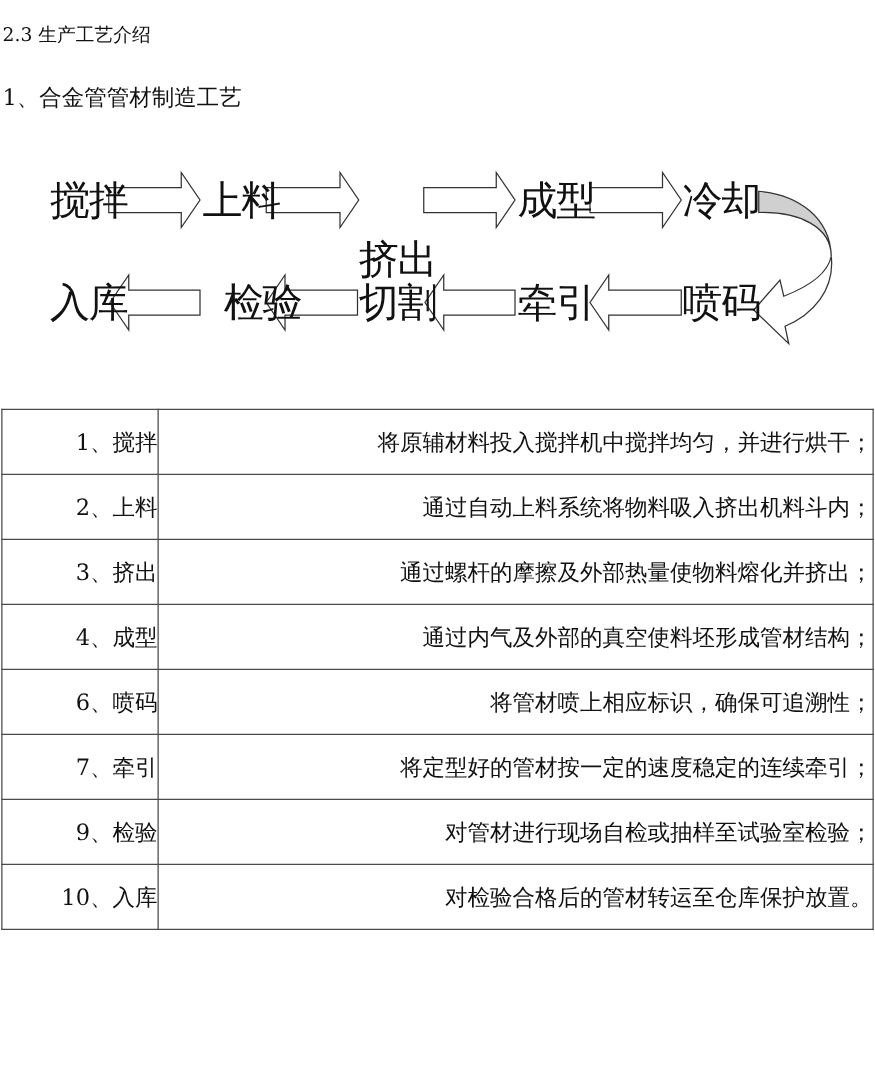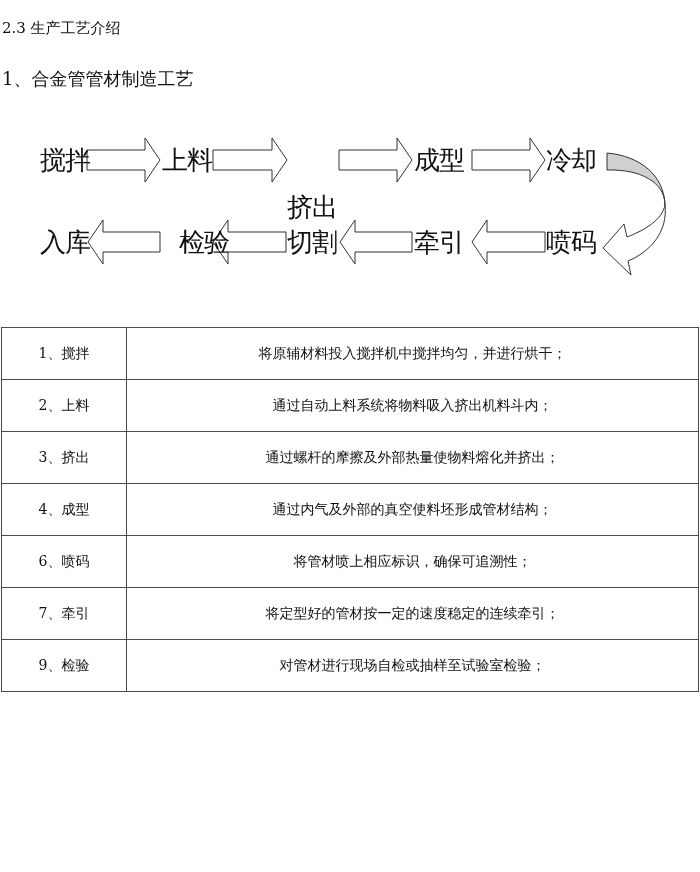--- a/index.html
+++ b/index.html
@@ -2,23 +2,23 @@
 <html><head>
 <meta charset="utf-8">
 <style>
   html, body { margin:0; padding:0; background:#ffffff; }
   body { width:700px; height:872px; position:relative; overflow:hidden;
          font-family:"DejaVu Serif","Liberation Serif",serif; color:#111; }
   .section-title { position:absolute; left:2px; top:14px; font-size:15px; line-height:28px; font-weight:normal; }
   .sub-title { position:absolute; left:2px; top:64px; font-size:18px; line-height:30px; font-weight:normal; }
   .flow { position:absolute; left:0; top:120px; width:700px; height:180px; }
   .flow svg { position:absolute; left:0; top:0; }
-  .step-label { position:absolute; font-family:Liberation Sans, sans-serif; font-size:26px; line-height:30px; white-space:nowrap; letter-spacing:-1px; }
+  .step-label { position:absolute; font-family:Liberation Serif, serif; font-size:32px; line-height:30px; white-space:nowrap; letter-spacing:-1px; }
   table.steps { position:absolute; left:1px; top:327px; width:698px; border-collapse:collapse; table-layout:fixed; }
-  table.steps td { border:1.5px solid #4a4a4a; height:51px; font-size:14px; text-align:center; vertical-align:middle; padding:0; }
+  table.steps td { border:1.5px solid #4a4a4a; height:51px; font-size:18px; text-align:right; vertical-align:middle; padding:0; }
   table.steps td.num { width:124px; }
 </style>
 </head>
 <body>
 
 <div class="section-title">2.3 生产工艺介绍</div>
 <div class="sub-title">1、合金管管材制造工艺</div>
 
 <div class="flow">
   <svg width="700" height="180" viewBox="0 0 700 180">
@@ -77,14 +77,18 @@
         <td>将管材喷上相应标识，确保可追溯性；</td>
       </tr>
     <tr>
         <td class="num">7、牵引</td>
         <td>将定型好的管材按一定的速度稳定的连续牵引；</td>
       </tr>
     <tr>
         <td class="num">9、检验</td>
         <td>对管材进行现场自检或抽样至试验室检验；</td>
       </tr>
+    <tr>
+        <td class="num">10、入库</td>
+        <td>对检验合格后的管材转运至仓库保护放置。</td>
+      </tr>
   </tbody>
 </table>
 
 </body></html>

